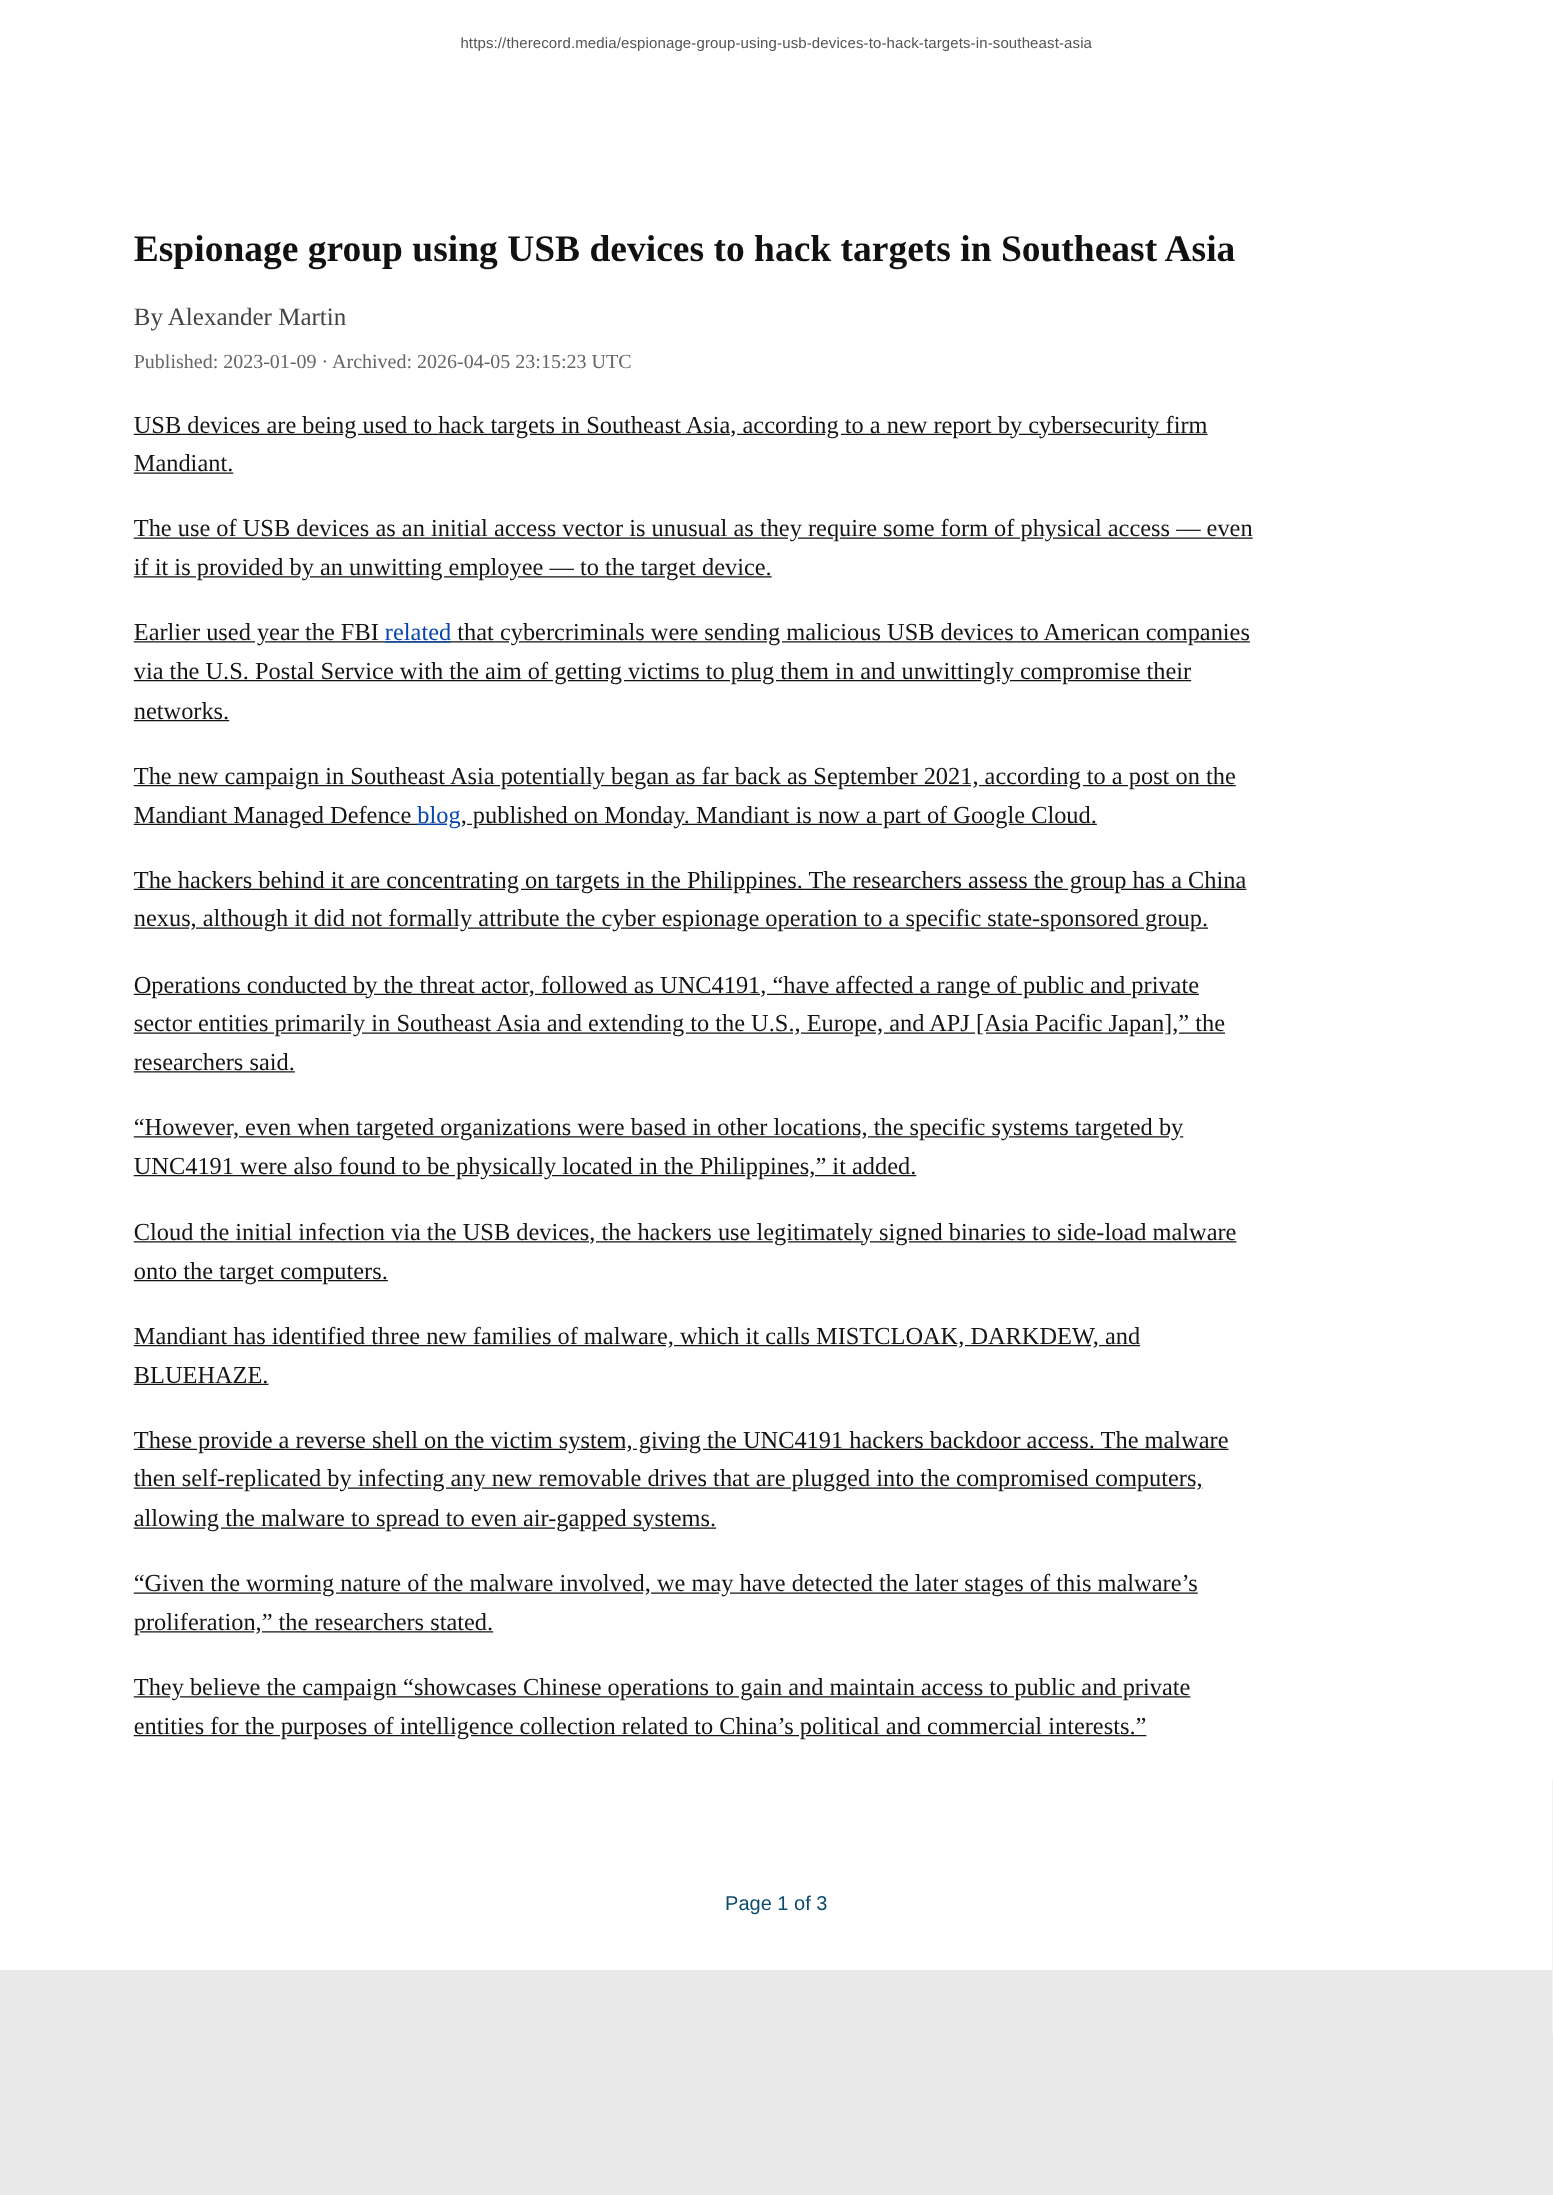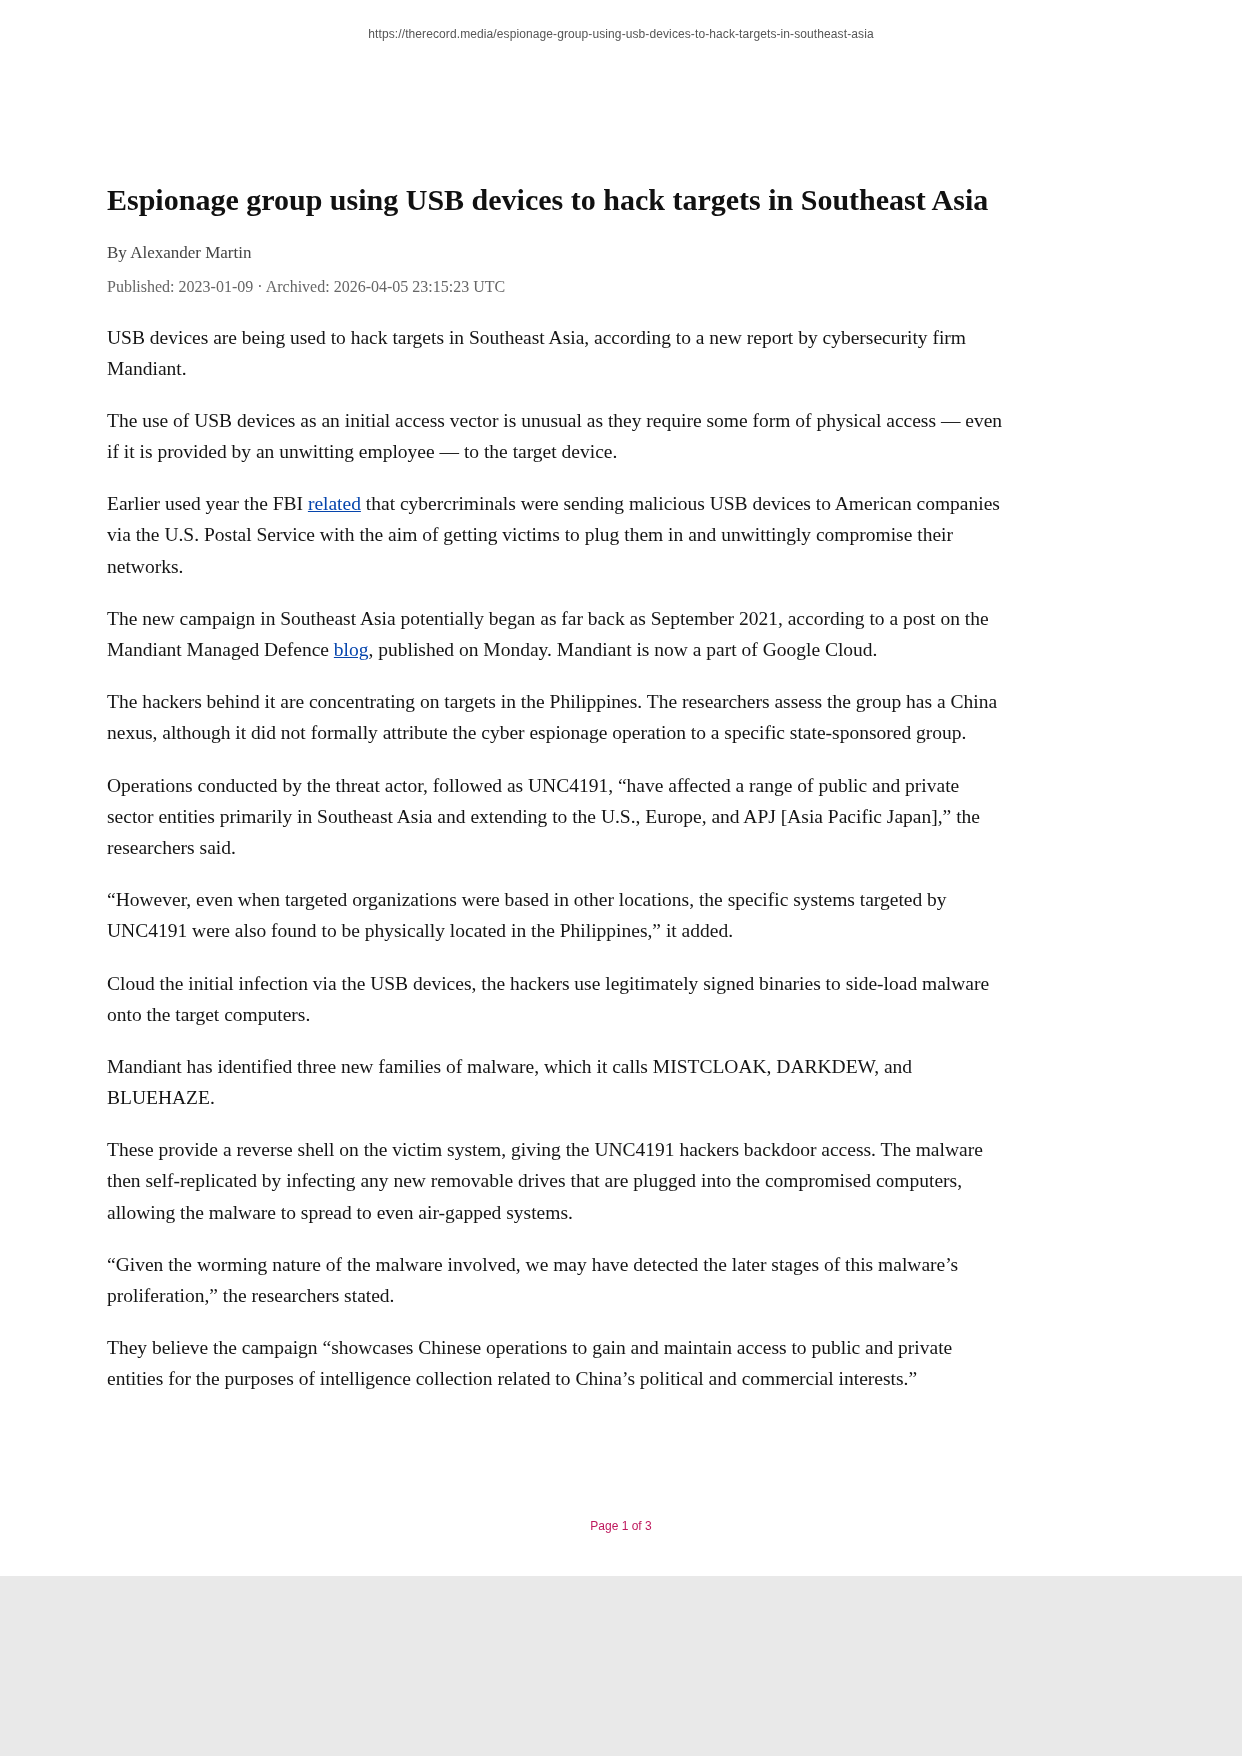--- a/index.html
+++ b/index.html
@@ -33,48 +33,49 @@
   }
   .title {
     margin: 0 0 16px 0;
     font-size: 30px;
     font-weight: 700;
     line-height: 1.75;
     color: #111111;
   }
   .byline {
     margin: 0 0 15px 0;
-    font-size: 17px;
+    font-size: 20px;
     color: #444444;
   }
   .meta {
     margin: 0 0 26px 0;
     font-size: 16px;
     color: #666666;
   }
   .content p {
     margin: 0 0 21px 0;
     font-size: 19.5px;
     line-height: 1.6;
     color: #151515;
+    text-decoration: underline;
   }
   a.link {
     color: #0645ad;
     text-decoration: underline;
     cursor: pointer;
   }
   .print-footer {
     position: absolute;
     bottom: 43px;
     left: 0;
     width: 100%;
     text-align: center;
     font-family: "Liberation Sans", sans-serif;
-    font-size: 12px;
-    color: #be185d;
+    font-size: 16px;
+    color: #0c4a6e;
   }
 </style>
 </head>
 <body>
 
 <div class="page">
 
   <div class="print-header">https://therecord.media/espionage-group-using-usb-devices-to-hack-targets-in-southeast-asia</div>
 
   <article class="content">

